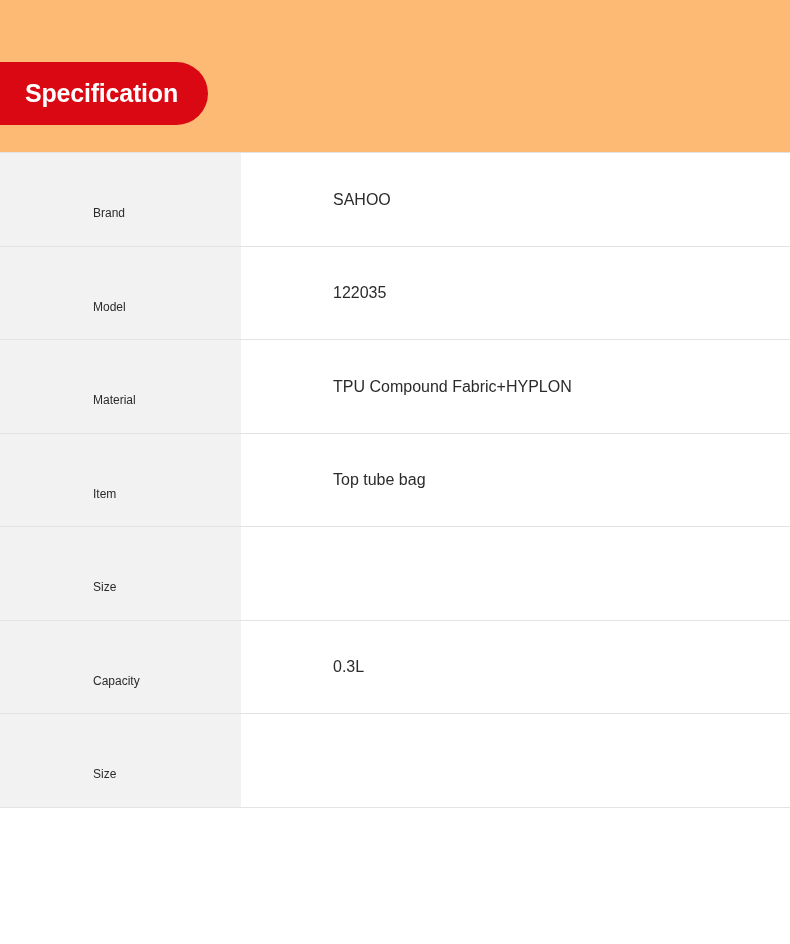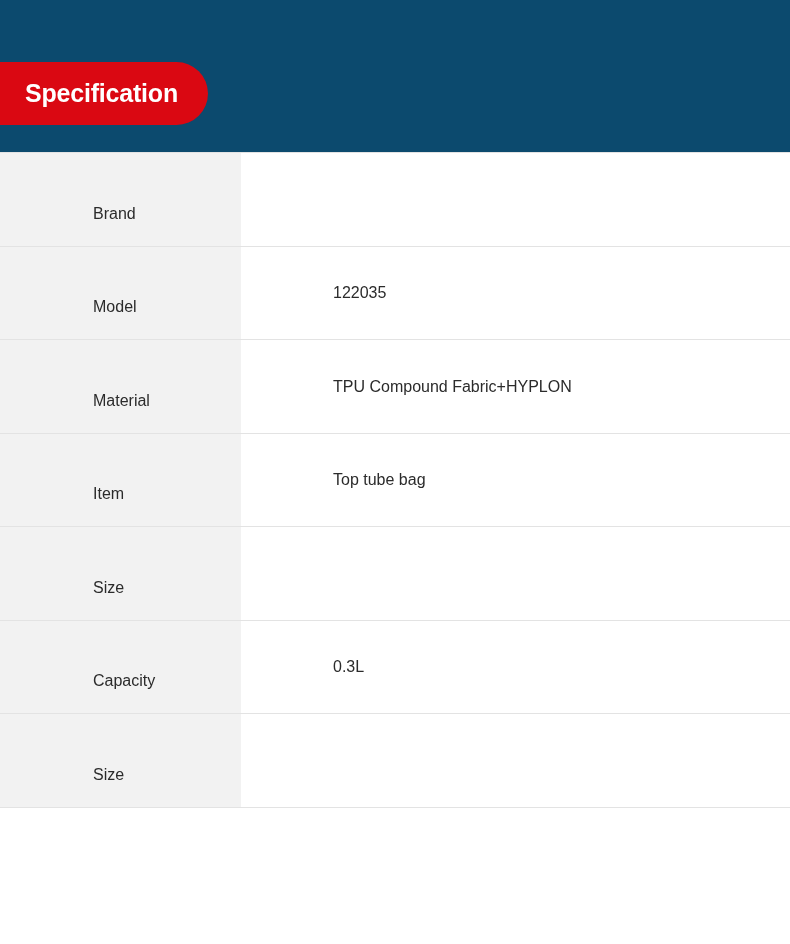--- a/index.html
+++ b/index.html
@@ -12,21 +12,21 @@
     background: #ffffff;
     font-family: "Liberation Sans", sans-serif;
     -webkit-font-smoothing: antialiased;
     overflow: hidden;
   }
 
   .page {
     position: relative;
     width: 790px;
     height: 674px;
-    background: #0c4a6e;
+    background: #fdba74;
     text-align: right;
   }
 
   
   .section-header {
     position: absolute;
     left: 0;
     top: 62px;
     width: 208px;
     height: 63px;
@@ -78,21 +78,21 @@
   .spec-value-cell {
     flex: 1 1 auto;
     background: #ffffff;
     display: flex;
     align-items: center;
     box-sizing: border-box;
     padding-left: 92px;
   }
 
   .spec-label-text {
-    font-size: 16px;
+    font-size: 12px;
     color: #2b2b2b;
     line-height: 1.2;
     white-space: nowrap;
     margin-top: 28px;
   }
 
   .spec-value-text {
     font-size: 16px;
     color: #2b2b2b;
     line-height: 1.2;
@@ -106,20 +106,23 @@
 
   <div class="section-header">
     <span class="section-header-title">Specification</span>
   </div>
 
   <div class="spec-table">
 
     <div class="spec-row">
       <div class="spec-label-cell">
         <span class="spec-label-text">Brand</span>
+      </div>
+      <div class="spec-value-cell">
+        <span class="spec-value-text">SAHOO</span>
       </div>
     </div>
 
     <div class="spec-row">
       <div class="spec-label-cell">
         <span class="spec-label-text">Model</span>
       </div>
       <div class="spec-value-cell">
         <span class="spec-value-text">122035</span>
       </div>

